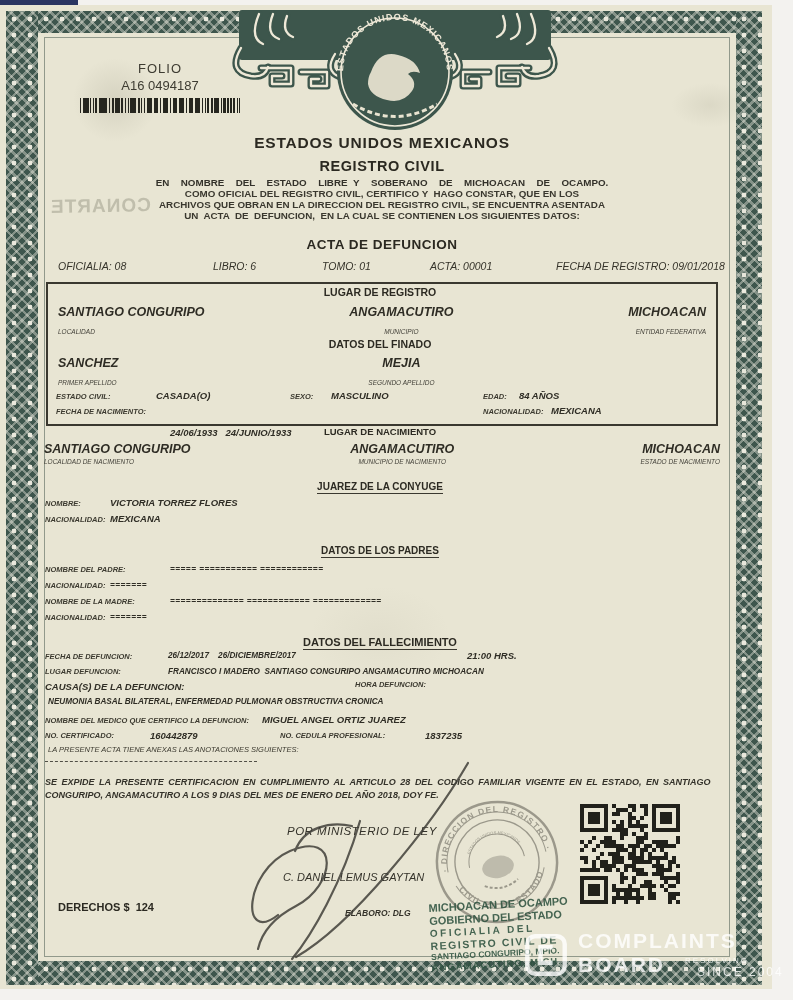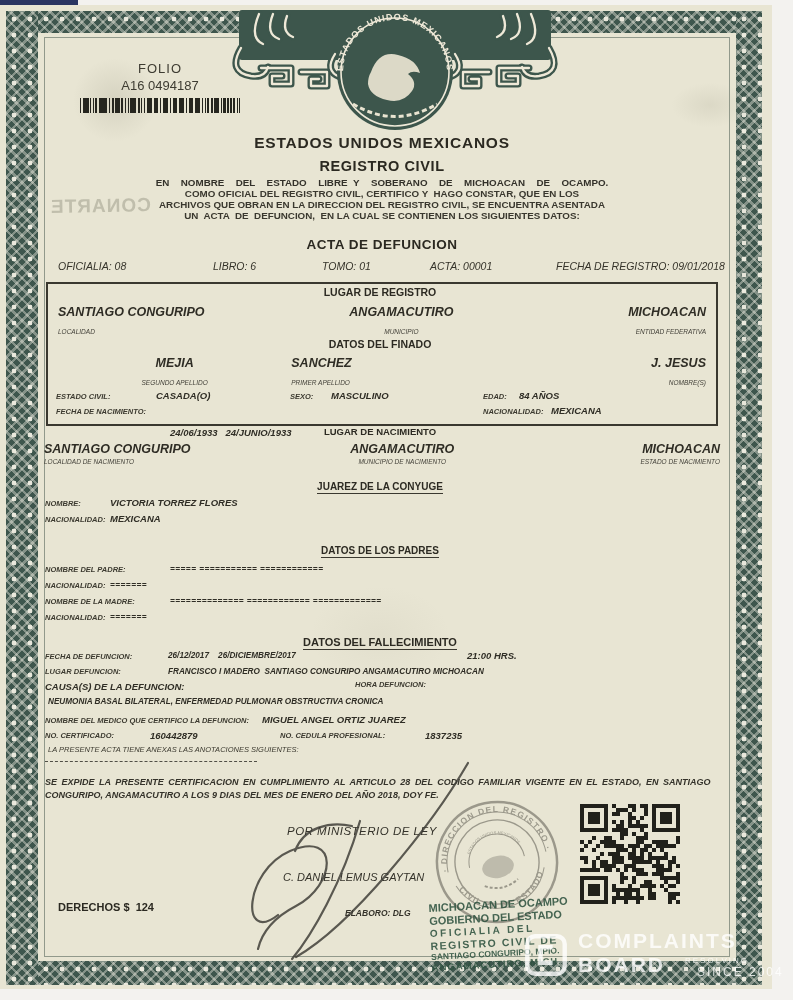--- a/index.html
+++ b/index.html
@@ -117,23 +117,22 @@
     <div class="abs ctr sec-title" style="left:46px;top:281px;width:668px;font-size:10.5px;">LUGAR DE REGISTRO</div>
 
     <div class="grid3" style="left:58px;top:297px;width:648px;">
       <div class="cell c1"><span class="val-lg">SANTIAGO CONGURIPO</span><span class="lab lbl-xs">LOCALIDAD</span></div>
       <div class="cell c2"><span class="val-lg">ANGAMACUTIRO</span><span class="lab lbl-xs">MUNICIPIO</span></div>
       <div class="cell c3"><span class="val-lg">MICHOACAN</span><span class="lab lbl-xs">ENTIDAD FEDERATIVA</span></div>
     </div>
 
     <div class="abs ctr sec-title" style="left:46px;top:333px;width:668px;font-size:10.5px;">DATOS DEL FINADO</div>
     <div class="grid3" style="left:58px;top:348px;width:648px;">
+      <div class="cell c1"><span class="val-lg">SANCHEZ</span><span class="lab lbl-xs">PRIMER APELLIDO</span></div>
       <div class="cell c2"><span class="val-lg">MEJIA</span><span class="lab lbl-xs">SEGUNDO APELLIDO</span></div>
-      <div class="cell c1"><span class="val-lg">SANCHEZ</span><span class="lab lbl-xs">PRIMER APELLIDO</span></div>
-      <div class="cell c3"><span class="val-lg">J. JESUS</span><span class="lab lbl-xs">NOMBRE(S)</span></div>
     </div>
 
     <span class="abs lbl-s" style="left:56px;top:387px;">ESTADO CIVIL:</span>
     <span class="abs val-m" style="left:156px;top:385px;">CASADA(O)</span>
     <span class="abs lbl-s" style="left:290px;top:387px;">SEXO:</span>
     <span class="abs val-m" style="left:331px;top:385px;">MASCULINO</span>
     <span class="abs lbl-s" style="left:483px;top:387px;">EDAD:</span>
     <span class="abs val-m" style="left:519px;top:385px;">84 AÑOS</span>
     <span class="abs lbl-s" style="left:56px;top:402px;">FECHA DE NACIMIENTO:</span>
     <span class="abs val-m" style="left:170px;top:422px;">24/06/1933   24/JUNIO/1933</span>

